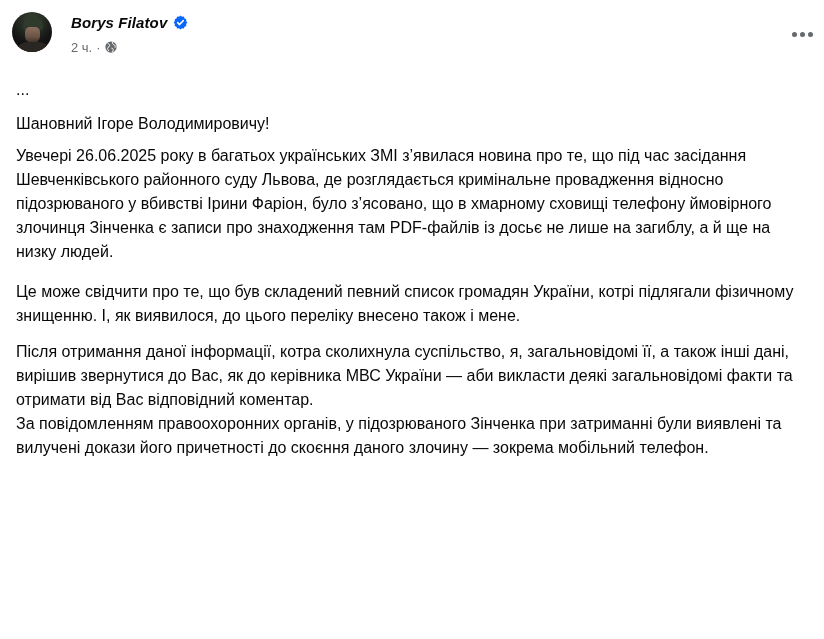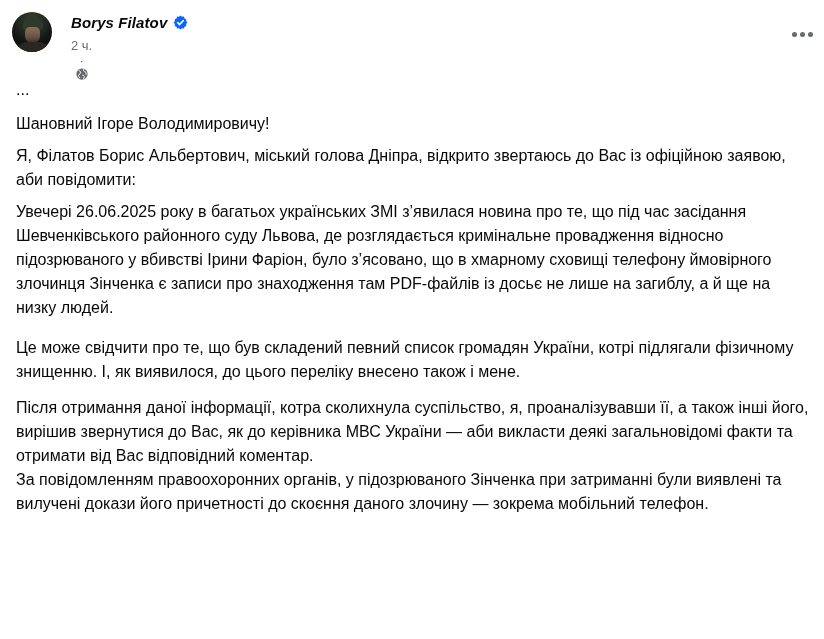--- a/index.html
+++ b/index.html
@@ -23,21 +23,21 @@
       background: linear-gradient(180deg, #8a6f5c 0%, #6b5445 60%, #3a2e26 100%);
       border-radius: 5px 5px 7px 7px;
     }
     .avatar .shoulders {
       position: absolute; left: 2px; top: 30px; width: 38px; height: 14px;
       background: #2a2622; border-radius: 14px 14px 0 0;
     }
     .name-row { position: absolute; left: 71px; top: 11px; height: 22px; display: flex; align-items: center; }
     .author-name { font-size: 15px; font-weight: bold; color: #080809; letter-spacing: 0.1px; font-style: italic; }
     .verified { margin-left: 6px; width: 15px; height: 15px; display: inline-block; }
-    .meta-row { position: absolute; left: 71px; top: 38px; height: 18px; display: flex; align-items: center; color: #65686c; font-size: 13px; flex-direction: column; }
+    .meta-row { position: absolute; left: 71px; top: 38px; height: 18px; display: flex; align-items: center; color: #65686c; font-size: 13px; }
     .meta-dot { margin: 0 4px; }
     .globe { width: 12px; height: 12px; display: inline-block; }
     .more-btn {
       position: absolute; left: 786px; top: 20px; width: 32px; height: 28px;
       display: flex; align-items: center; justify-content: center; cursor: pointer;
     }
     .more-btn span { width: 5px; height: 5px; border-radius: 50%; background: #65686c; margin: 0 1.5px; display: inline-block; }
 
     .post-body {
       position: absolute; left: 16px; top: 70px; width: 796px;
@@ -76,18 +76,17 @@
   <div class="more-btn">
     <span></span>
       <span></span>
       <span></span>
   </div>
 </div>
 
 <div class="post-body">
   <p style="margin-top:8px">...</p>
   <p style="margin-top:10px">Шановний Ігоре Володимировичу!</p>
-  <p style="margin-top:8px">Я, Філатов Борис Альбертович, міський голова Дніпра, відкрито звертаюсь до Вас із офіційною заявою, аби повідомити:</p>
   <p style="margin-top:8px">Увечері 26.06.2025 року в багатьох українських ЗМІ з’явилася новина про те, що під час засідання Шевченківського районного суду Львова, де розглядається кримінальне провадження відносно підозрюваного у вбивстві Ірини Фаріон, було з’ясовано, що в хмарному сховищі телефону ймовірного злочинця Зінченка є записи про знаходження там PDF-файлів із досьє не лише на загиблу, а й ще на низку людей.</p>
   <p style="margin-top:16px">Це може свідчити про те, що був складений певний список громадян України, котрі підлягали фізичному знищенню. І, як виявилося, до цього переліку внесено також і мене.</p>
-  <p style="margin-top:12px">Після отримання даної інформації, котра сколихнула суспільство, я, проаналізувавши її, а також інші його, вирішив звернутися до Вас, як до керівника МВС України — аби викласти деякі загальновідомі факти та отримати від Вас відповідний коментар.</p>
+  <p style="margin-top:12px">Після отримання даної інформації, котра сколихнула суспільство, я, загальновідомі її, а також інші дані, вирішив звернутися до Вас, як до керівника МВС України — аби викласти деякі загальновідомі факти та отримати від Вас відповідний коментар.</p>
   <p style="margin-top:0">За повідомленням правоохоронних органів, у підозрюваного Зінченка при затриманні були виявлені та вилучені докази його причетності до скоєння даного злочину — зокрема мобільний телефон.</p>
 </div>
 
 </body></html>

